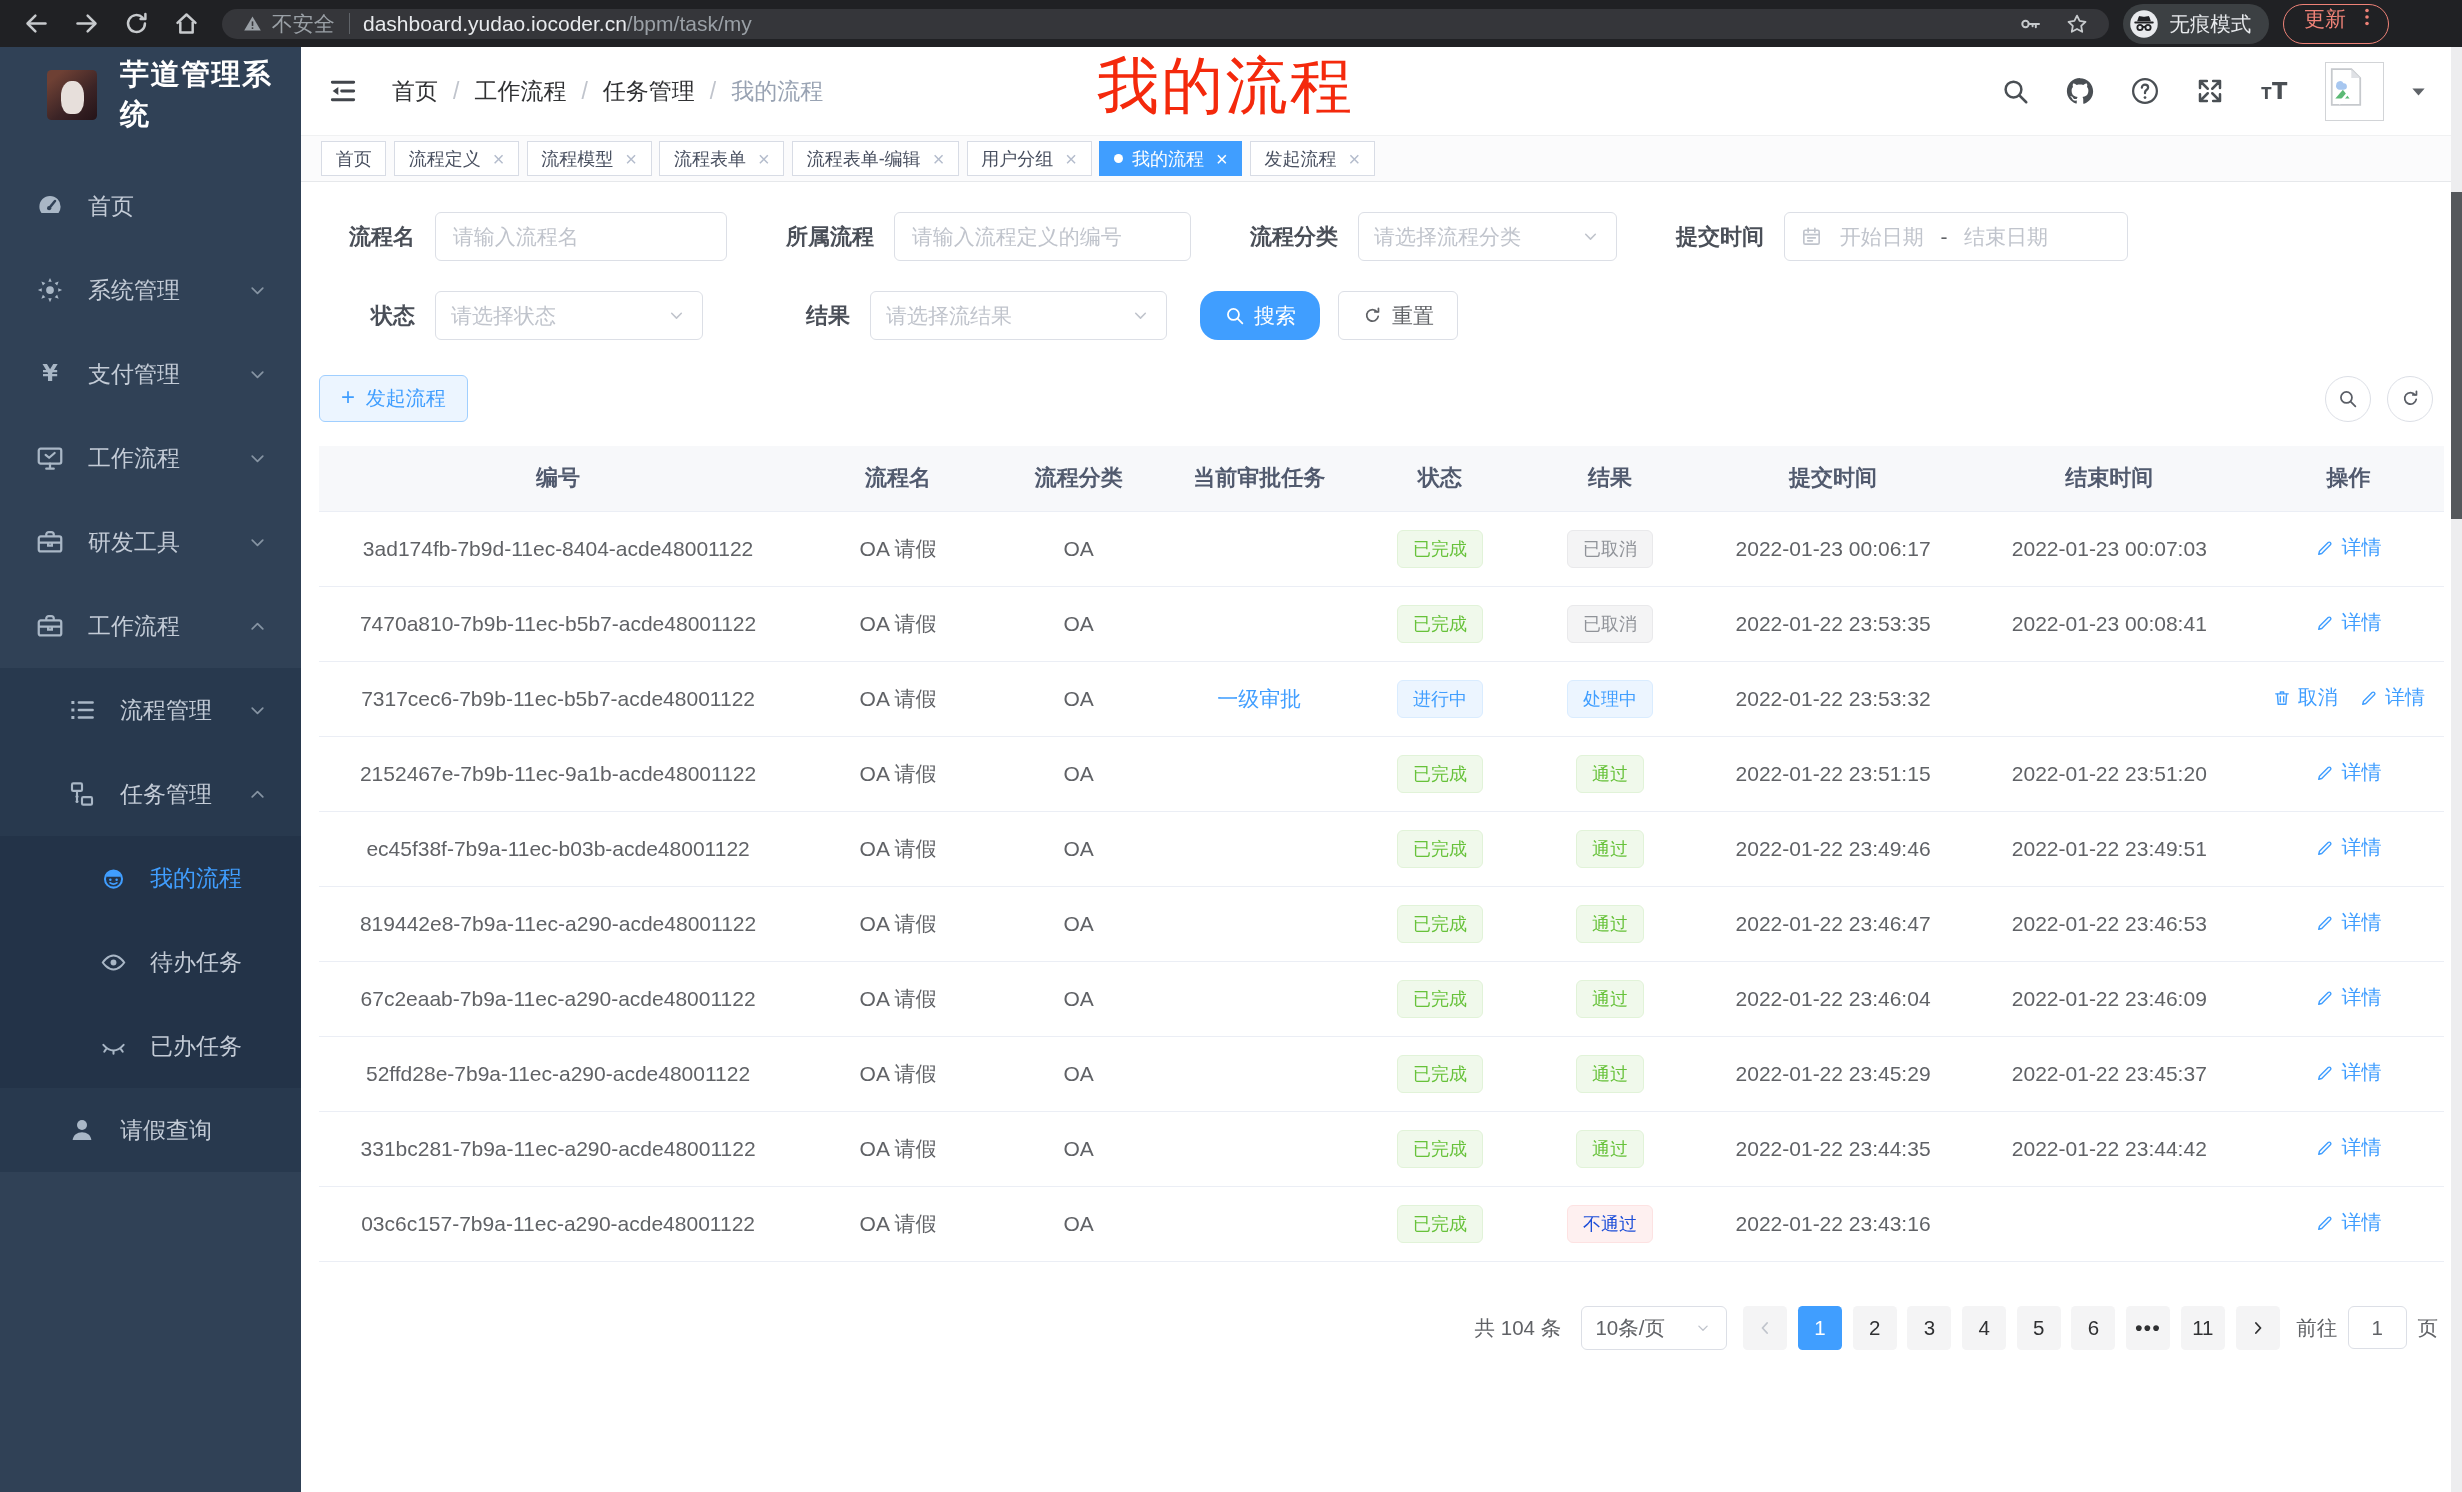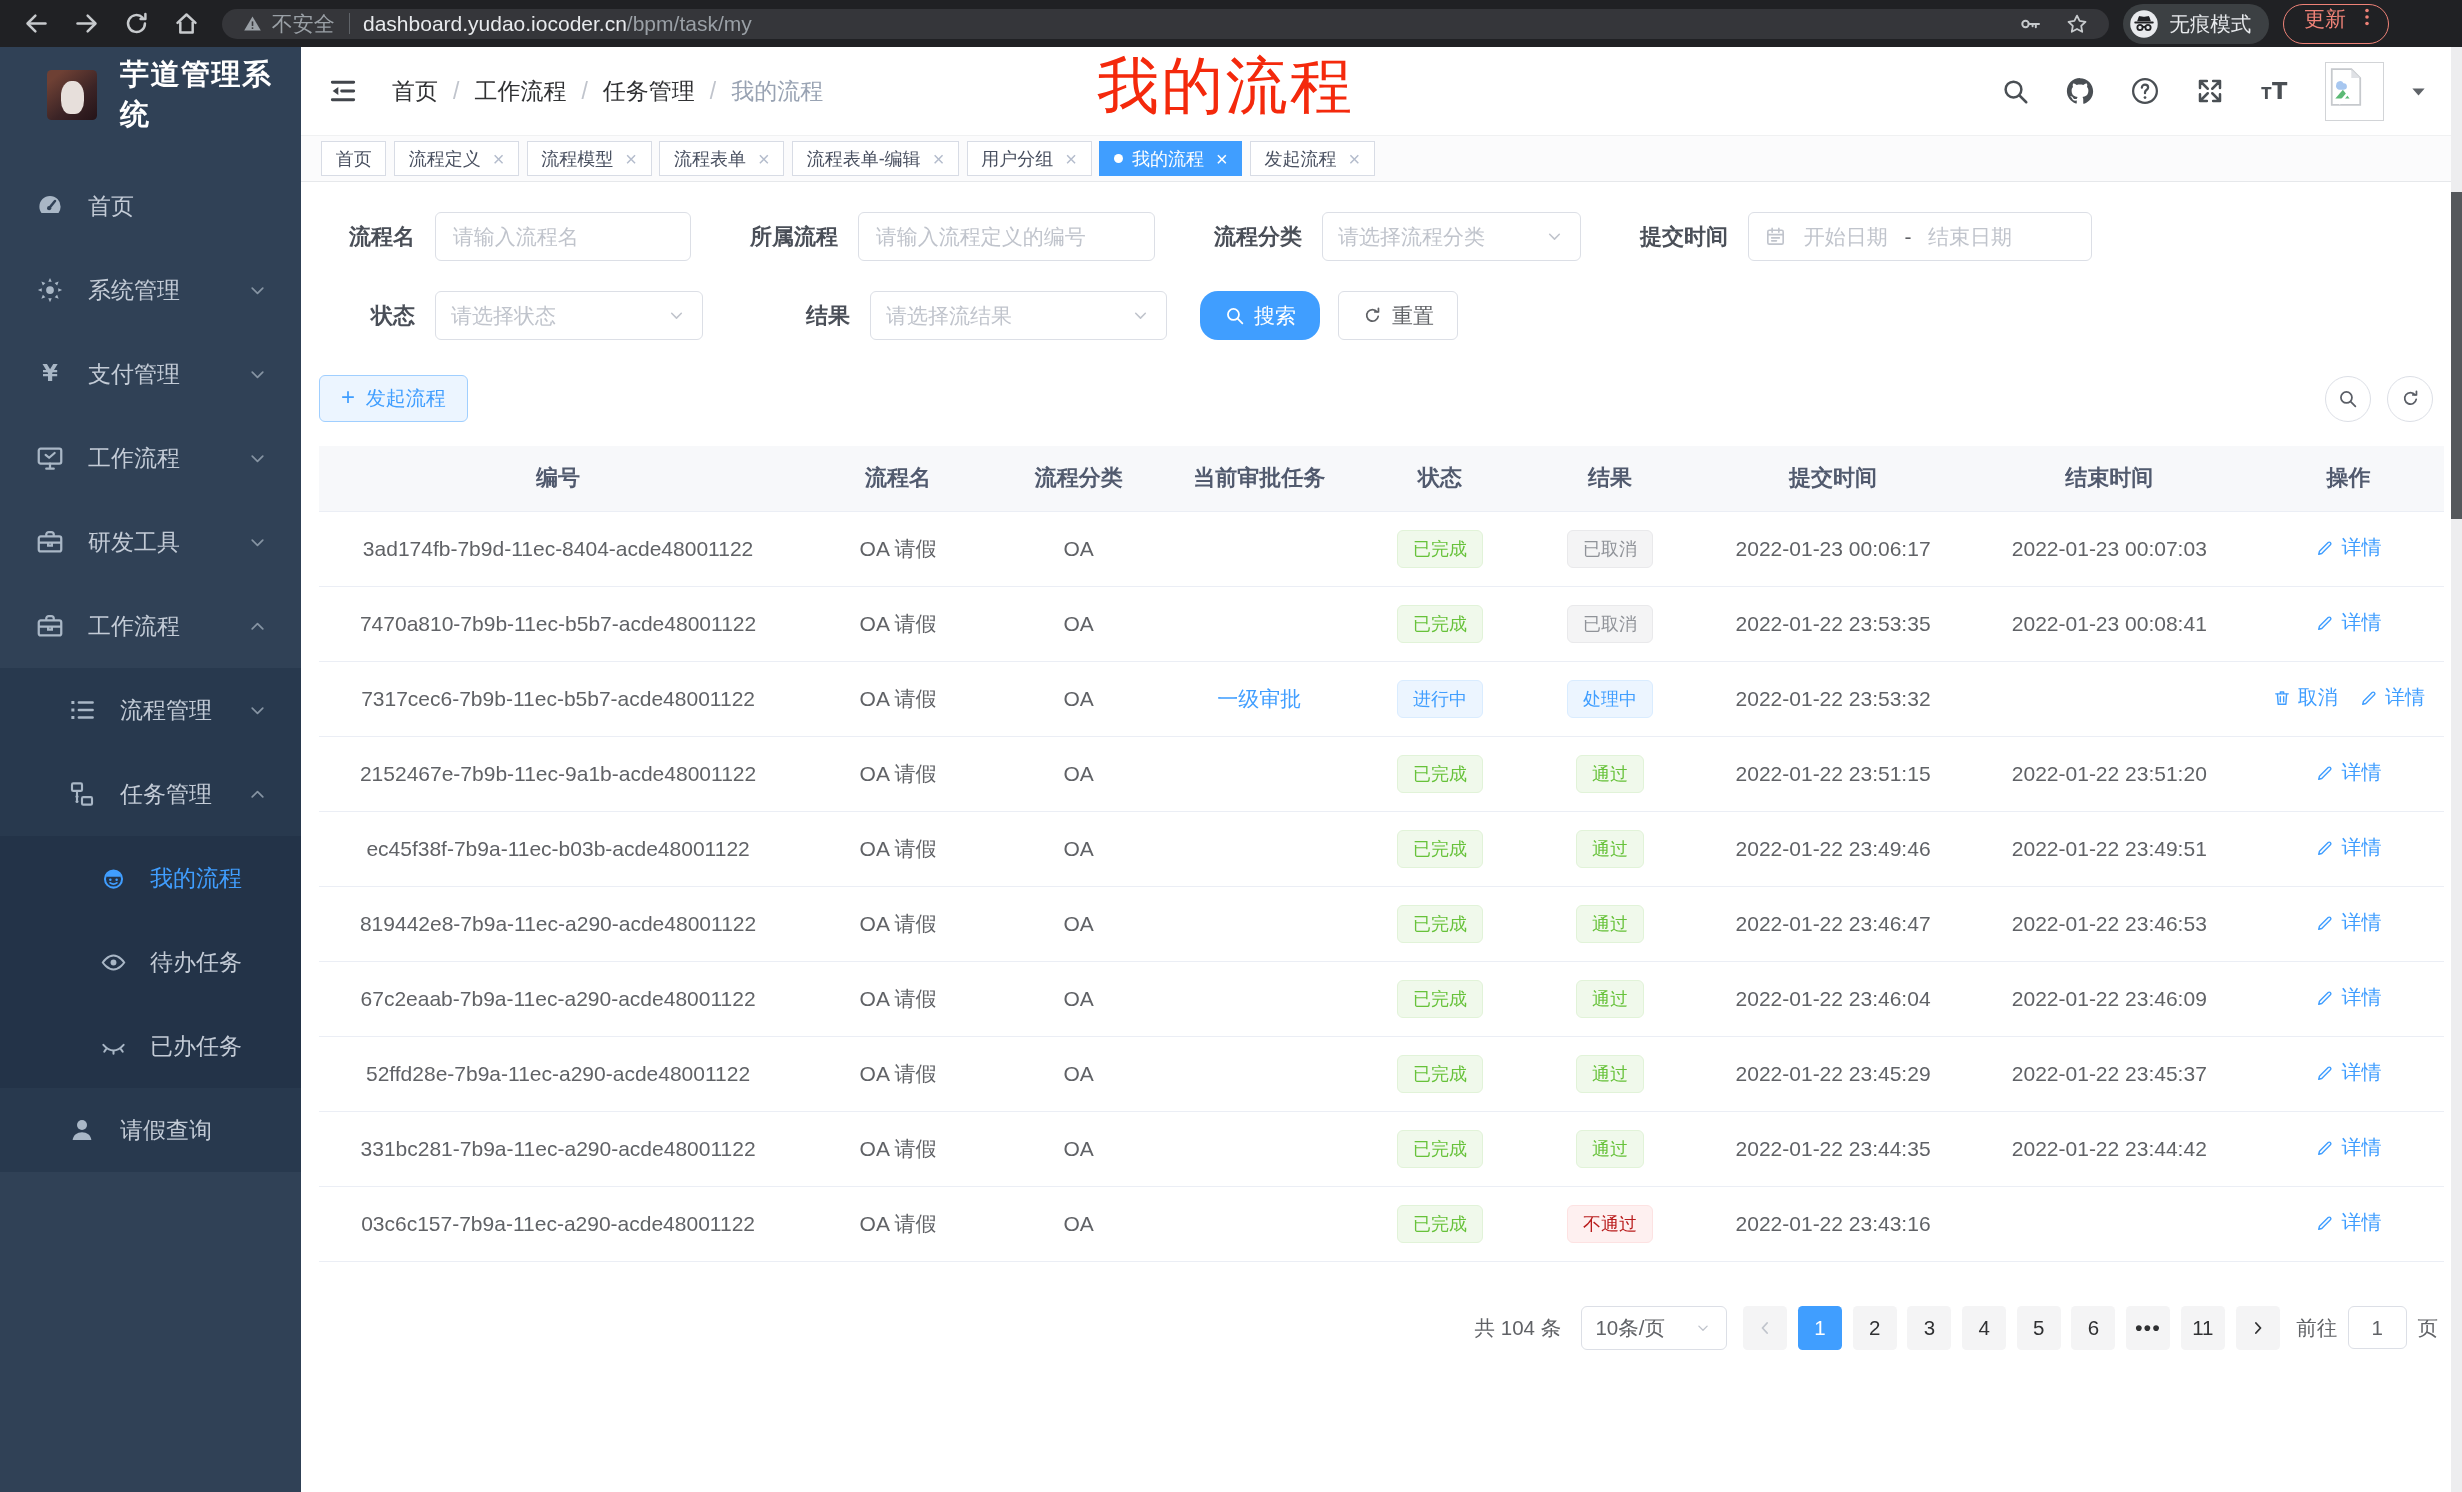--- a/index.html
+++ b/index.html
@@ -112,21 +112,21 @@
   table { width: 100%; margin-top: 24px; border-collapse: collapse; table-layout: fixed; }
   th { height: 65px; background: #f7f8fa; color: #515a6e; font-size: 22px; font-weight: 700;
     border-bottom: 0.8px solid #ebeef5; white-space: nowrap; }
   td { height: 75px; text-align: center; font-size: 21px; color: #606266; border-bottom: 0.8px solid #ebeef5;
     white-space: nowrap; overflow: hidden; }
   .task-link { color: #409eff; cursor: pointer; }
   .badge { display: inline-block; padding: 9px 15px; border-radius: 6px; font-size: 18px; line-height: 1; border: 1.5px solid; }
   .b-success { background: #f0f9eb; border-color: #e1f3d8; color: #67c23a; }
   .b-primary { background: #ecf5ff; border-color: #d9ecff; color: #409eff; }
   .b-info    { background: #f4f4f5; border-color: #e9e9eb; color: #909399; }
-  .b-danger  { background: #fef0f0; border-color: #fde2e2; color: #b91c1c; }
+  .b-danger  { background: #fef0f0; border-color: #fde2e2; color: #1d4ed8; }
   .action-link { display: inline-flex; align-items: center; gap: 6px; color: #409eff; font-size: 20px;
     margin: 0 10.7px; cursor: pointer; }
   .action-link .icon { width: 20px; height: 20px; }
 
   .pagination { margin-top: 44px; display: flex; align-items: center; justify-content: flex-end;
     gap: 12px; font-size: 20.5px; color: #606266; padding-right: 6px; }
   .pg-total { margin-right: 7.6px; }
   .pg-select { width: 146px; height: 44px; border: 1.5px solid #dcdfe6; border-radius: 6px; display: flex;
     align-items: center; justify-content: space-between; padding: 0 13.7px; color: #606266; cursor: pointer; background:#fff; }
   .pg-select .sel-chev { width: 18px; height: 18px; }
@@ -491,21 +491,21 @@
           <span>发起流程</span>
           <span class="tab-close">×</span>
         </div>
       </div>
 
     <div class="content">
 
       <div class="f-row">
         <div class="f-group">
           <span class="f-label lw1">流程名</span>
-          <input class="f-input" style="width: 256px;" placeholder="请输入流程名">
+          <input class="f-input" style="width: 292px;" placeholder="请输入流程名">
         </div>
         <div class="f-group">
           <span class="f-label lw2">所属流程</span>
           <input class="f-input" style="width: 297px;" placeholder="请输入流程定义的编号">
         </div>
         <div class="f-group">
           <span class="f-label lw2">流程分类</span>
           <div class="f-select" style="width:259px">
             <span>请选择流程分类</span>
             <span class="icon sel-chev">

